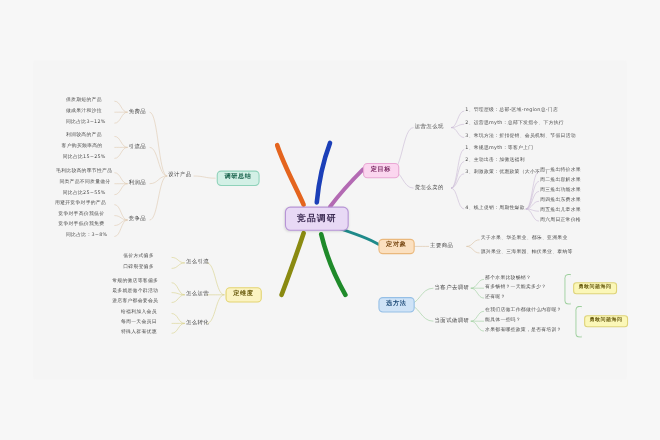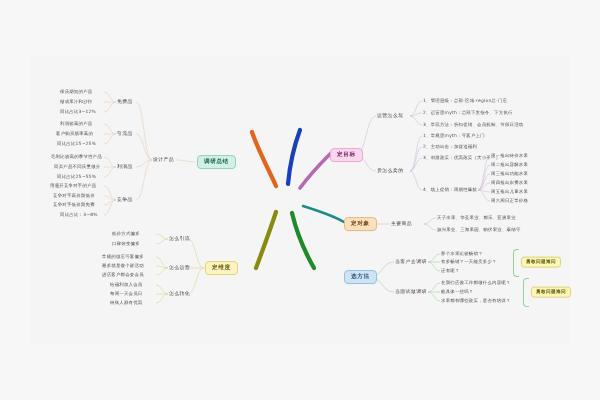--- a/index.html
+++ b/index.html
@@ -186,20 +186,21 @@
       <path d="M168,268 C162,268 162,257 156,257"></path>
       <path d="M168,268 C162,268 162,266 156,266"></path>
       <path d="M168,268 C162,268 162,275 156,275"></path>
 
       <path d="M168,294 C162,294 162,285 156,285"></path>
       <path d="M168,294 C162,294 162,294 156,294"></path>
       <path d="M168,294 C162,294 162,303 156,303"></path>
     </g>
   </svg>
 
+  <div class="node root" style="left:259px;top:199px;">竞品调研</div>
 
   <div class="node l1 pink" style="left:330px;top:155px;">定目标</div>
 
   <div class="node l2" style="left:377px;top:116px;">运营怎么玩</div>
   <div class="node leaf" style="left:423px;top:101px;">1、管理层级：总部-区域-region总-门店</div>
   <div class="node leaf" style="left:423px;top:113px;">2、运营思myth：总部下发指令、下方执行</div>
   <div class="node leaf" style="left:423px;top:125px;">3、常玩方法：折扣促销、会员机制、节假日活动</div>
 
   <div class="node l2" style="left:377px;top:171px;">货怎么卖的</div>
   <div class="node leaf" style="left:423px;top:136px;">1、常规思myth：等客户上门</div>

